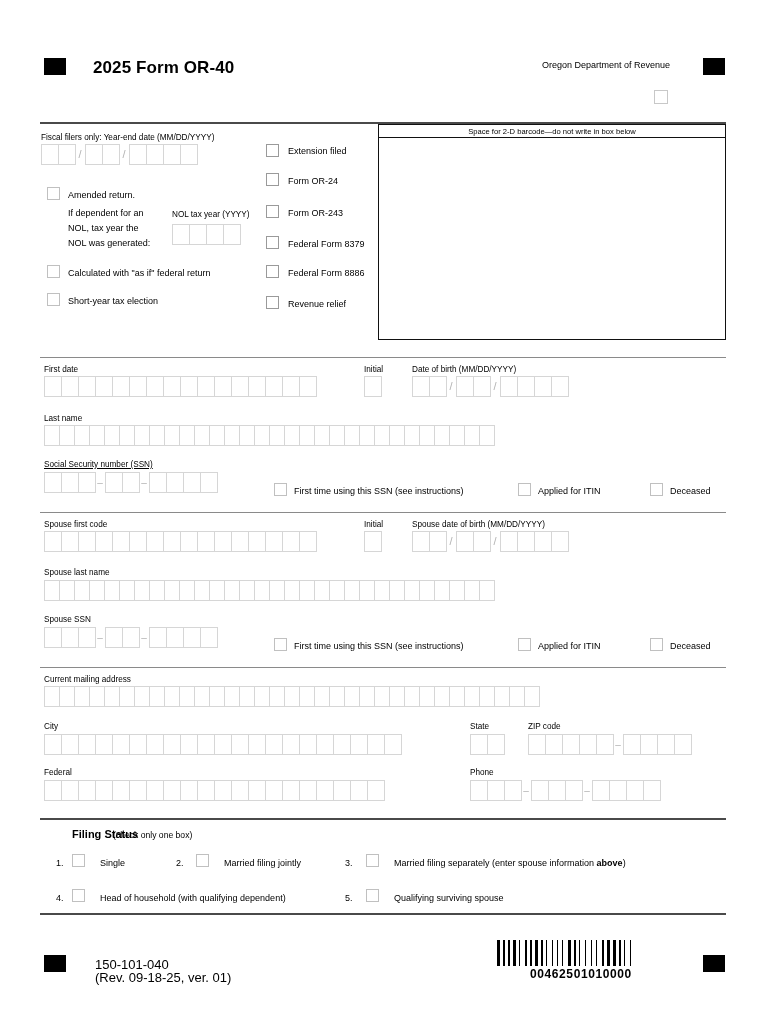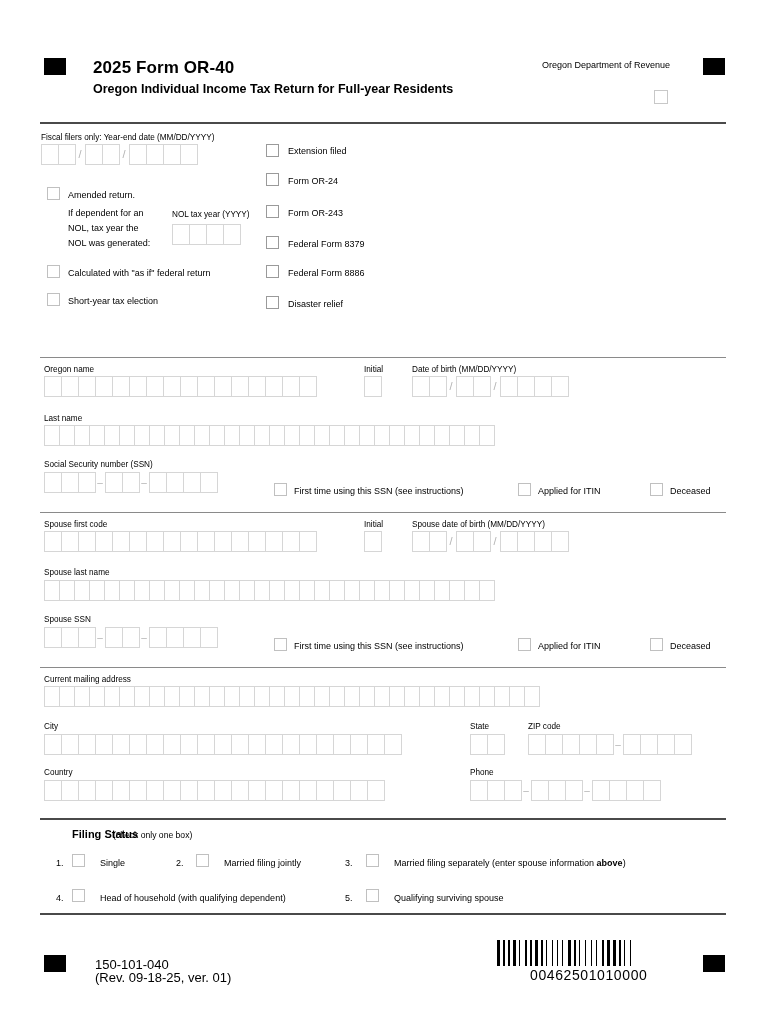--- a/index.html
+++ b/index.html
@@ -77,40 +77,42 @@
   .fs-sub { position: absolute; font-size: 8.6px; }
   .fs-num { position: absolute; font-size: 9px; }
   .fs-lab { position: absolute; font-size: 9px; white-space: nowrap; text-align: center; }
   .fs-lab b { font-weight: bold; }
 
   
   .foot-txt { position: absolute; font-size: 13px; white-space: nowrap; }
   .barcode { position: absolute; display: flex; align-items: flex-end; height: 26px; }
   .bar { background: #000; height: 26px; margin-right: 1px; }
   .bc-num {
-    position: absolute; font-size: 14px; letter-spacing: .6px; white-space: nowrap;
+    position: absolute; font-size: 12px; letter-spacing: .6px; white-space: nowrap; font-weight: bold;
   }
 </style>
 </head>
 <body>
 
 <div class="page">
 
   <div class="reg-mark" style="left:44px; top:58px;"></div>
   <div class="reg-mark" style="left:703px; top:58px;"></div>
   <div class="reg-mark" style="left:44px; top:955px;"></div>
   <div class="reg-mark" style="left:703px; top:955px;"></div>
 
   <div class="form-title" style="left:93px; top:58px;">2025 Form OR-40</div>
-  <div class="form-subtitle" style="left:93px; top:82px;">Oregon Individual Income Tax Return for Full-year Residents</div>
   <div class="dept-name" style="left:470px; top:60px; width:200px;">Oregon Department of Revenue</div>
   <div class="hdr-box" style="left:654px; top:90px;"></div>
 
   <div class="rule" style="left:40px; top:122px; width:686px; height:1.6px;"></div>
 
+  <div class="bc-panel" style="left:378px; top:124px; width:348px; height:216px;">
+    <div class="bc-hdr">Space for 2-D barcode—do not write in box below</div>
+  </div>
 
   <div class="flabel" style="left:41px; top:133px;">Fiscal filers only: Year-end date (MM/DD/YYYY)</div>
   <div class="strip" id="fiscal-strip" style="left:41px; top:144px;">
       <span class="cell"></span>
       <span class="cell"></span>
       <span class="sep">/</span>
       <span class="cell"></span>
       <span class="cell"></span>
       <span class="sep">/</span>
       <span class="cell"></span>
@@ -141,25 +143,25 @@
   <div class="clab" style="left:288px; top:146px;">Extension filed</div>
   <div class="cbox dark" style="left:266px; top:173px;"></div>
   <div class="clab" style="left:288px; top:176px;">Form OR-24</div>
   <div class="cbox dark" style="left:266px; top:205px;"></div>
   <div class="clab" style="left:288px; top:208px;">Form OR-243</div>
   <div class="cbox dark" style="left:266px; top:236px;"></div>
   <div class="clab" style="left:288px; top:239px;">Federal Form 8379</div>
   <div class="cbox dark" style="left:266px; top:265px;"></div>
   <div class="clab" style="left:288px; top:268px;">Federal Form 8886</div>
   <div class="cbox dark" style="left:266px; top:296px;"></div>
-  <div class="clab" style="left:288px; top:299px;">Disaster relief</div>
+  <div class="clab" style="left:288px; top:299px;">Revenue relief</div>
 
   <div class="rule" style="left:40px; top:357px; width:686px; height:1px; background:#8a8a8a;"></div>
 
-  <div class="flabel" style="left:44px; top:365px;">Oregon name</div>
+  <div class="flabel" style="left:44px; top:365px;">First date</div>
   <div class="strip" id="tp-first" style="left:44px; top:376px;">
       <span class="cell"></span>
       <span class="cell"></span>
       <span class="cell"></span>
       <span class="cell"></span>
       <span class="cell"></span>
       <span class="cell"></span>
       <span class="cell"></span>
       <span class="cell"></span>
       <span class="cell"></span>
@@ -216,21 +218,21 @@
       <span class="cell sm"></span>
       <span class="cell sm"></span>
       <span class="cell sm"></span>
       <span class="cell sm"></span>
       <span class="cell sm"></span>
       <span class="cell sm"></span>
       <span class="cell sm"></span>
       <span class="cell sm"></span>
     </div>
 
-  <div class="flabel" style="left:44px; top:460px;">Social Security number (SSN)</div>
+  <div class="flabel" style="left:44px; top:460px;text-decoration:underline;">Social Security number (SSN)</div>
   <div class="strip" id="tp-ssn" style="left:44px; top:472px;">
       <span class="cell"></span>
       <span class="cell"></span>
       <span class="cell"></span>
       <span class="sep dash">–</span>
       <span class="cell"></span>
       <span class="cell"></span>
       <span class="sep dash">–</span>
       <span class="cell"></span>
       <span class="cell"></span>
@@ -413,21 +415,21 @@
       <span class="cell"></span>
       <span class="cell"></span>
       <span class="cell"></span>
       <span class="sep dash">–</span>
       <span class="cell"></span>
       <span class="cell"></span>
       <span class="cell"></span>
       <span class="cell"></span>
     </div>
 
-  <div class="flabel" style="left:44px; top:768px;">Country</div>
+  <div class="flabel" style="left:44px; top:768px;">Federal</div>
   <div class="strip" id="ad-country" style="left:44px; top:780px;">
       <span class="cell"></span>
       <span class="cell"></span>
       <span class="cell"></span>
       <span class="cell"></span>
       <span class="cell"></span>
       <span class="cell"></span>
       <span class="cell"></span>
       <span class="cell"></span>
       <span class="cell"></span>

